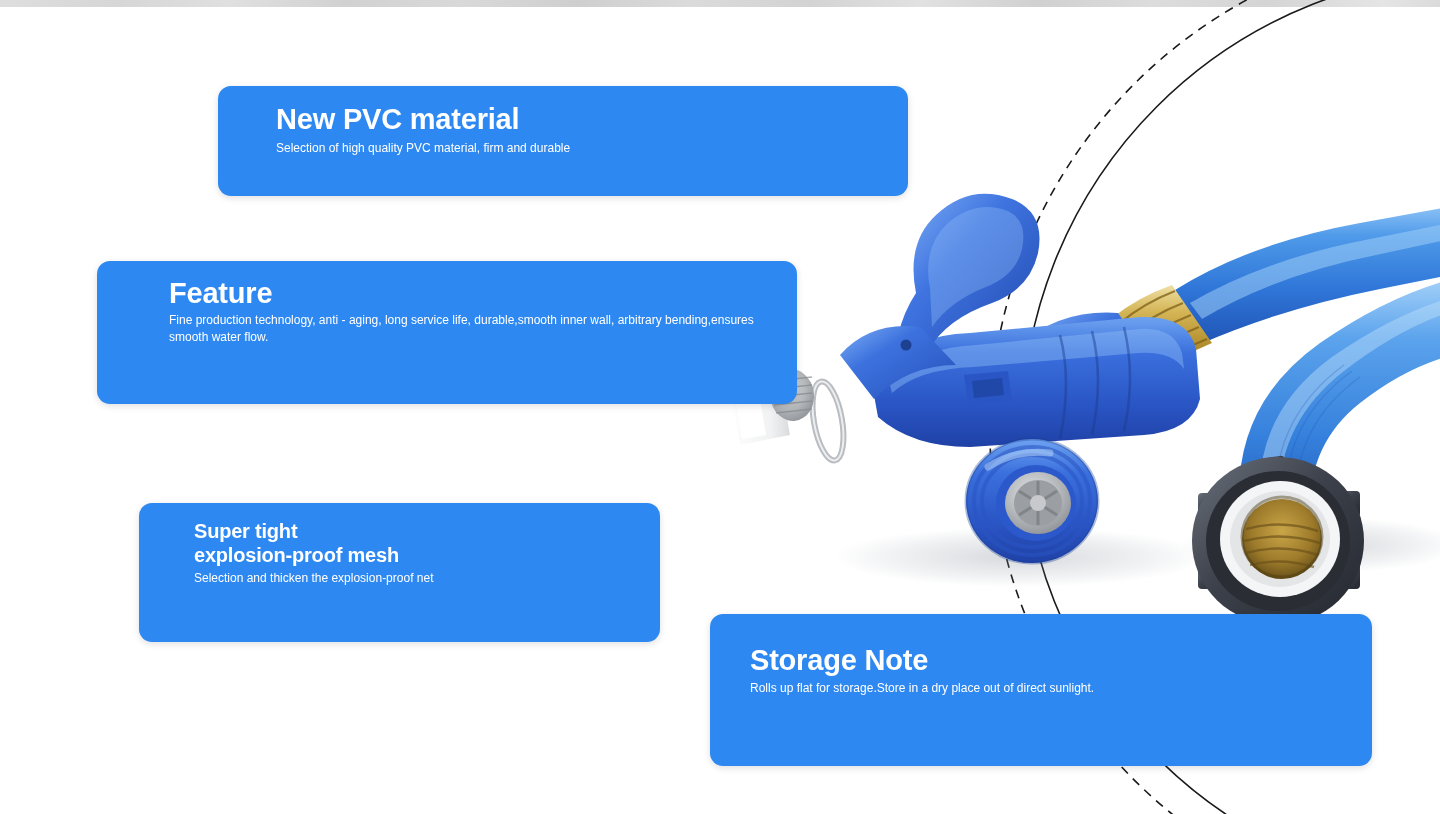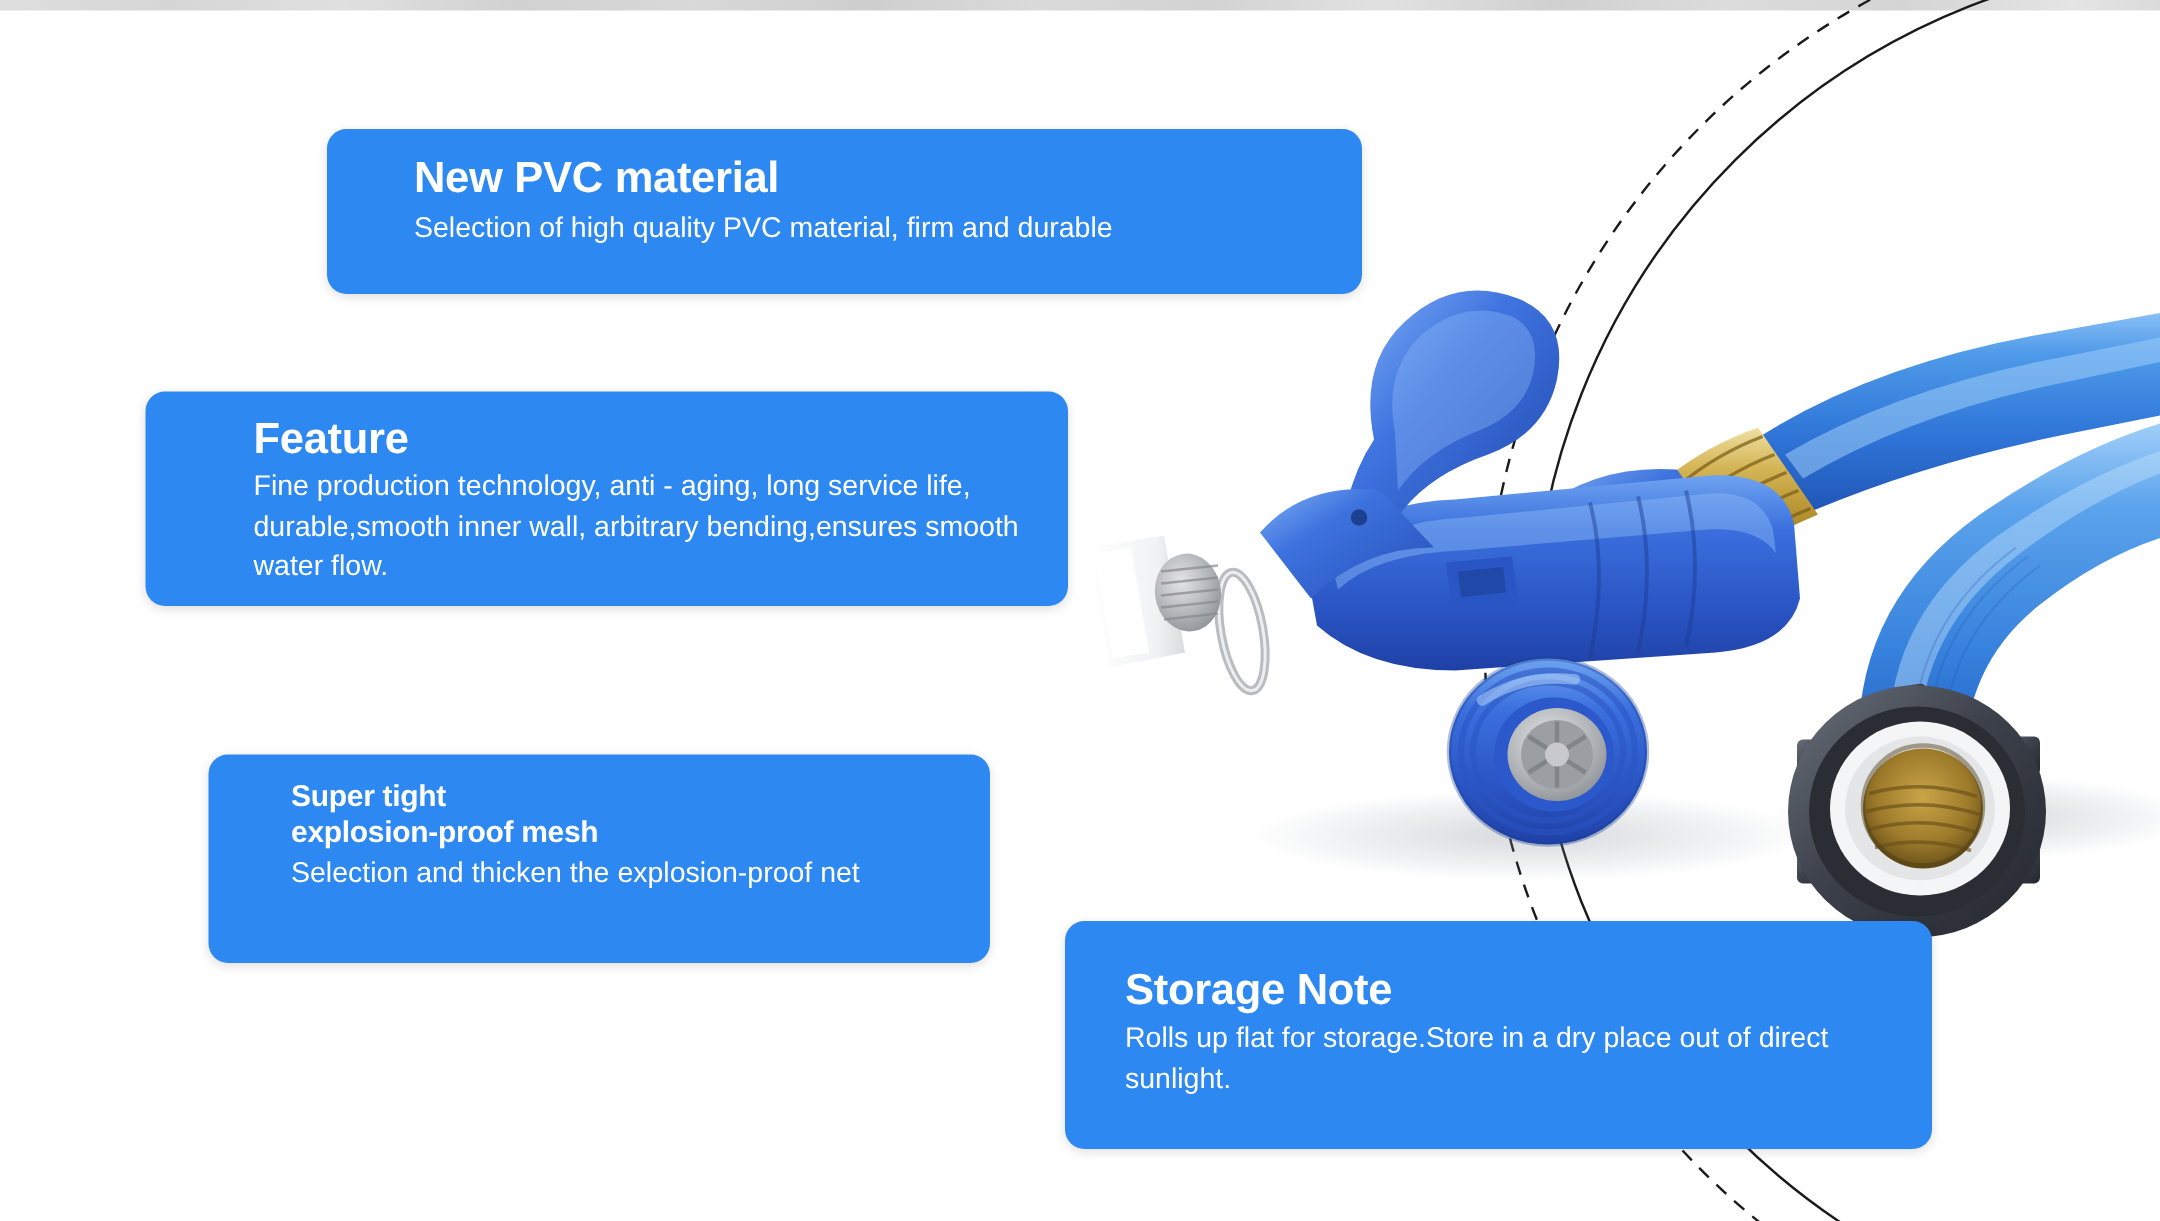--- a/index.html
+++ b/index.html
@@ -64,31 +64,31 @@
   }
   .card-title {
     font-weight: 900;
     font-size: 29px;
     line-height: 1.08;
     letter-spacing: -0.2px;
     margin: 0 0 4px 0;
     white-space: pre-line;
   }
   .card-body {
-    font-size: 19px;
+    font-size: 12px;
     line-height: 1.38;
     margin: 0;
     font-weight: 400;
   }
 
   
   #card-pvc      { left: 218px; top: 86px;  width: 690px; height: 110px; padding: 18px 8px 0 58px; }
-  #card-feature  { left: 97px;  top: 261px; width: 615px; height: 143px; padding: 17px 20px 0 72px; }
+  #card-feature  { left: 97px;  top: 261px; width: 700px; height: 143px; padding: 17px 20px 0 72px; }
   #card-mesh     { left: 139px; top: 503px; width: 521px; height: 139px; padding: 17px 20px 0 55px; }
-  #card-storage  { left: 710px; top: 614px; width: 578px; height: 152px; padding: 31px 20px 0 40px; }
+  #card-storage  { left: 710px; top: 614px; width: 662px; height: 152px; padding: 31px 20px 0 40px; }
 
   #card-pvc .card-title     { font-size: 29px; margin-bottom: 5px; }
   #card-feature .card-title { font-size: 29px; margin-bottom: 3px; }
   #card-mesh .card-title    { font-size: 20px; margin-bottom: 3px; line-height: 1.18; }
   #card-storage .card-title { font-size: 29px; margin-bottom: 4px; }
 </style>
 </head>
 <body>
 
 <div id="infographic">

